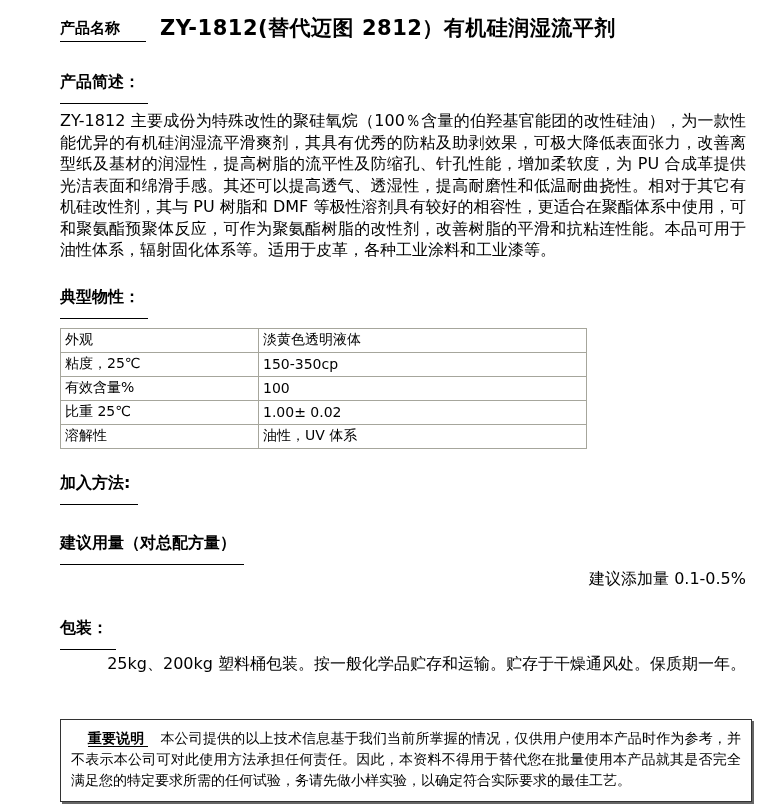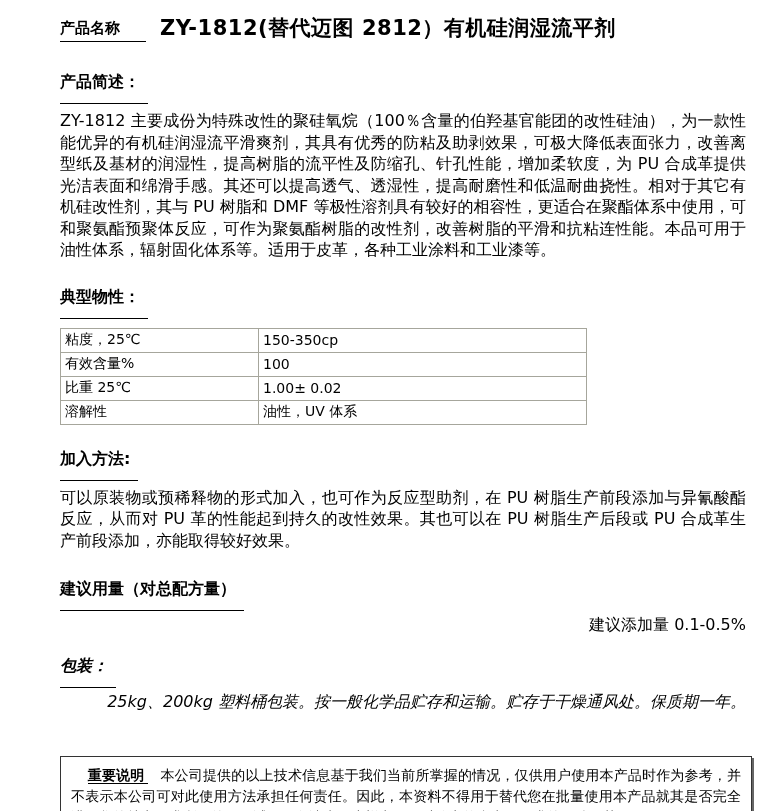--- a/index.html
+++ b/index.html
@@ -52,21 +52,21 @@
     border-bottom: 1.5px solid #000;
     padding-right: 8px;
     padding-bottom: 10px;
     margin: 0;
   }
   .sec { margin: 0; }
   .sec-summary   { margin-top: 0; }
   .sec-props     { margin-top: 26px; }
   .sec-addition  { margin-top: 24px; }
   .sec-dosage    { margin-top: 28px; }
-  .sec-packaging { margin-top: 20px; font-style: italic; }
+  .sec-packaging { margin-top: 29px; }
   .body-text {
     font-size: 16px;
     line-height: 21.5px;
     text-align: justify;
     margin: 6px 0 0 0;
   }
   .body-text.tight { margin-top: 3px; text-align: right; }
   
   table.props {
     border-collapse: collapse;
@@ -125,20 +125,24 @@
     </div>
 
     <div class="sec sec-props">
       <h2 class="section-heading">典型物性：</h2>
       <table class="props">
         <colgroup>
             <col class="c1">
             <col class="c2">
           </colgroup>
         <tbody>
+        <tr>
+              <td>外观</td>
+              <td>淡黄色透明液体</td>
+            </tr>
             <tr>
               <td>粘度，25℃</td>
               <td>150-350cp</td>
             </tr>
             <tr>
               <td>有效含量%</td>
               <td>100</td>
             </tr>
             <tr>
               <td>比重 25℃</td>
@@ -147,21 +151,20 @@
             <tr>
               <td>溶解性</td>
               <td>油性，UV 体系</td>
             </tr>
           </tbody>
       </table>
     </div>
 
     <div class="sec sec-addition">
       <h2 class="section-heading">加入方法:</h2>
-      <p class="body-text">可以原装物或预稀释物的形式加入，也可作为反应型助剂，在 PU 树脂生产前段添加与异氰酸酯反应，从而对 PU 革的性能起到持久的改性效果。其也可以在 PU 树脂生产后段或 PU 合成革生产前段添加，亦能取得较好效果。</p>
     </div>
 
     <div class="sec sec-dosage">
       <h2 class="section-heading">建议用量（对总配方量）</h2>
       <p class="body-text tight">建议添加量 0.1-0.5%</p>
     </div>
 
     <div class="sec sec-packaging">
       <h2 class="section-heading">包装：</h2>
       <p class="body-text tight">25kg、200kg 塑料桶包装。按一般化学品贮存和运输。贮存于干燥通风处。保质期一年。</p>

